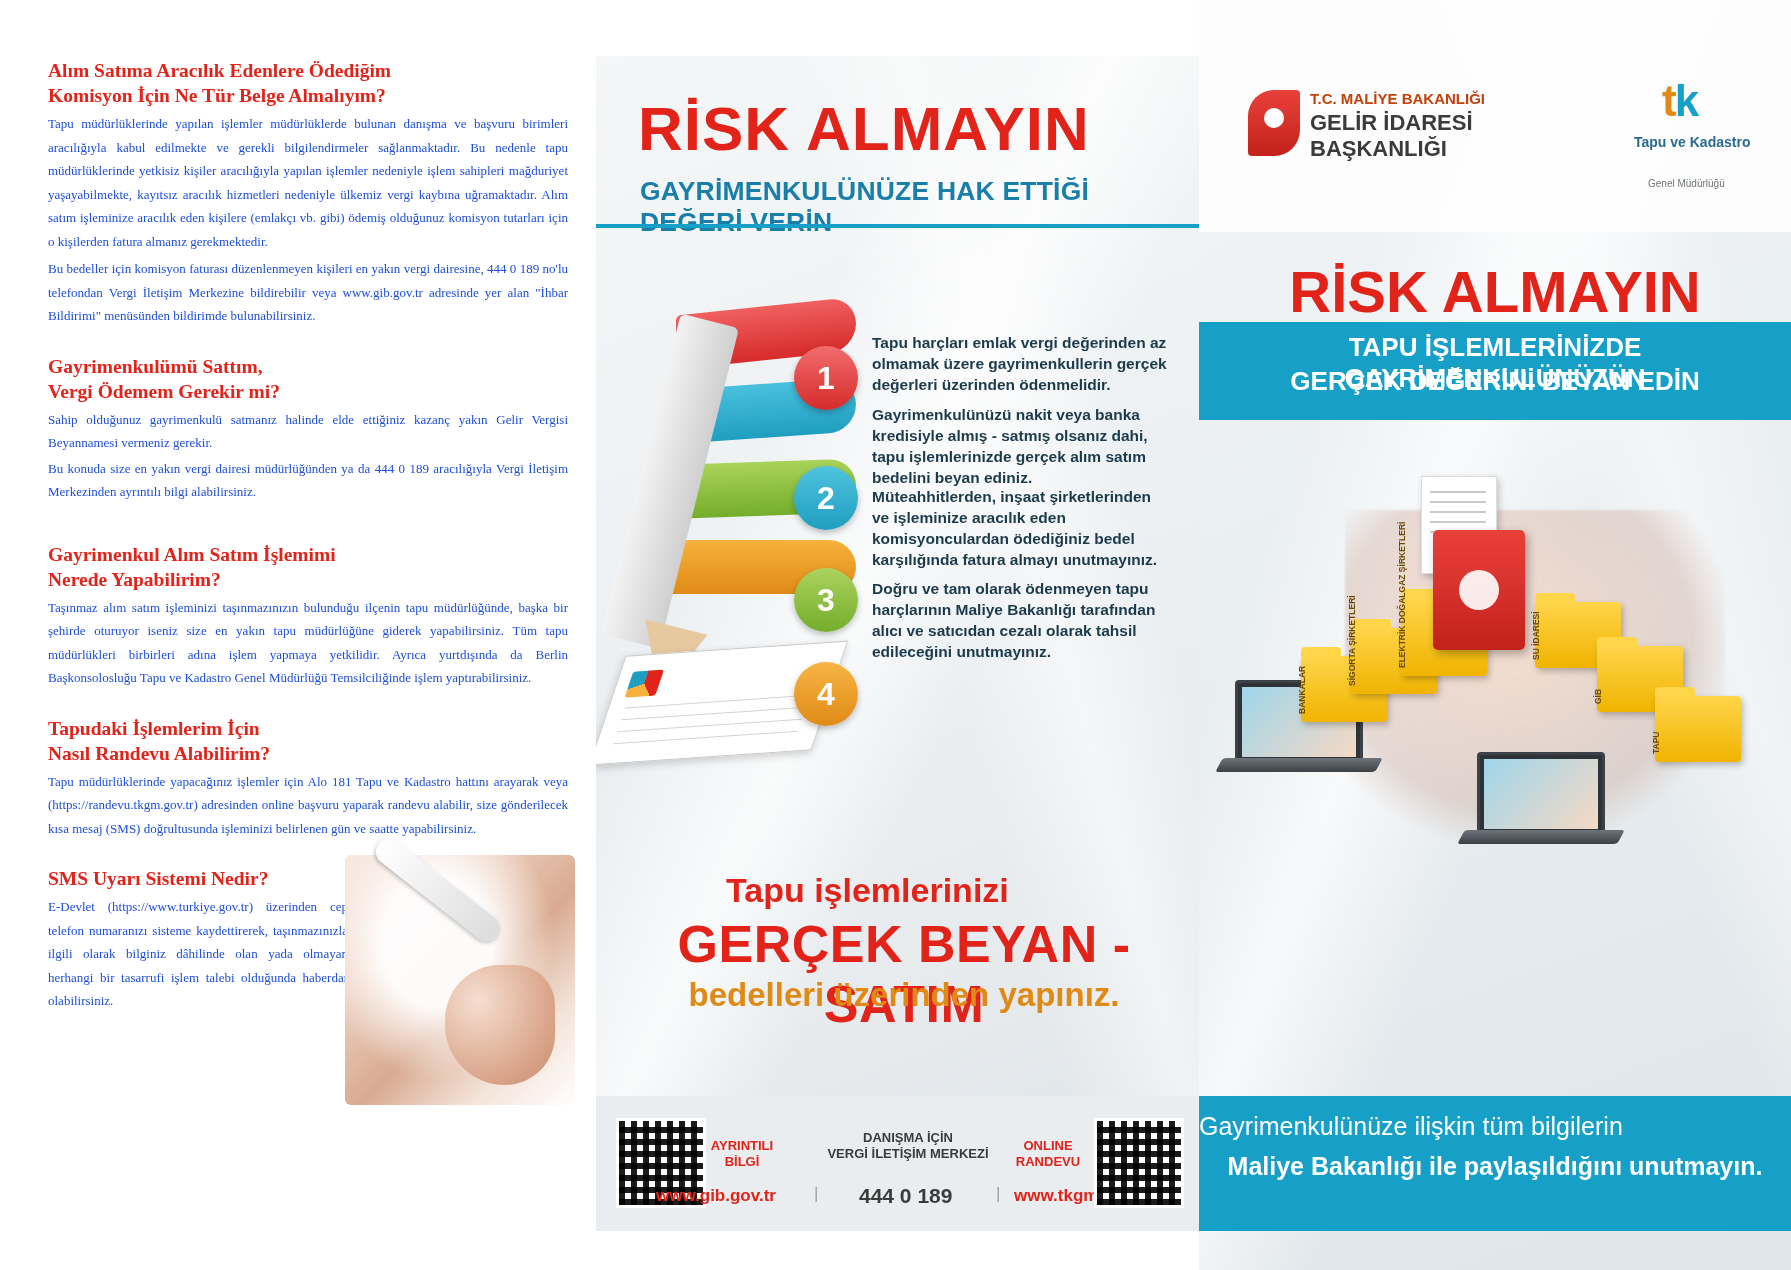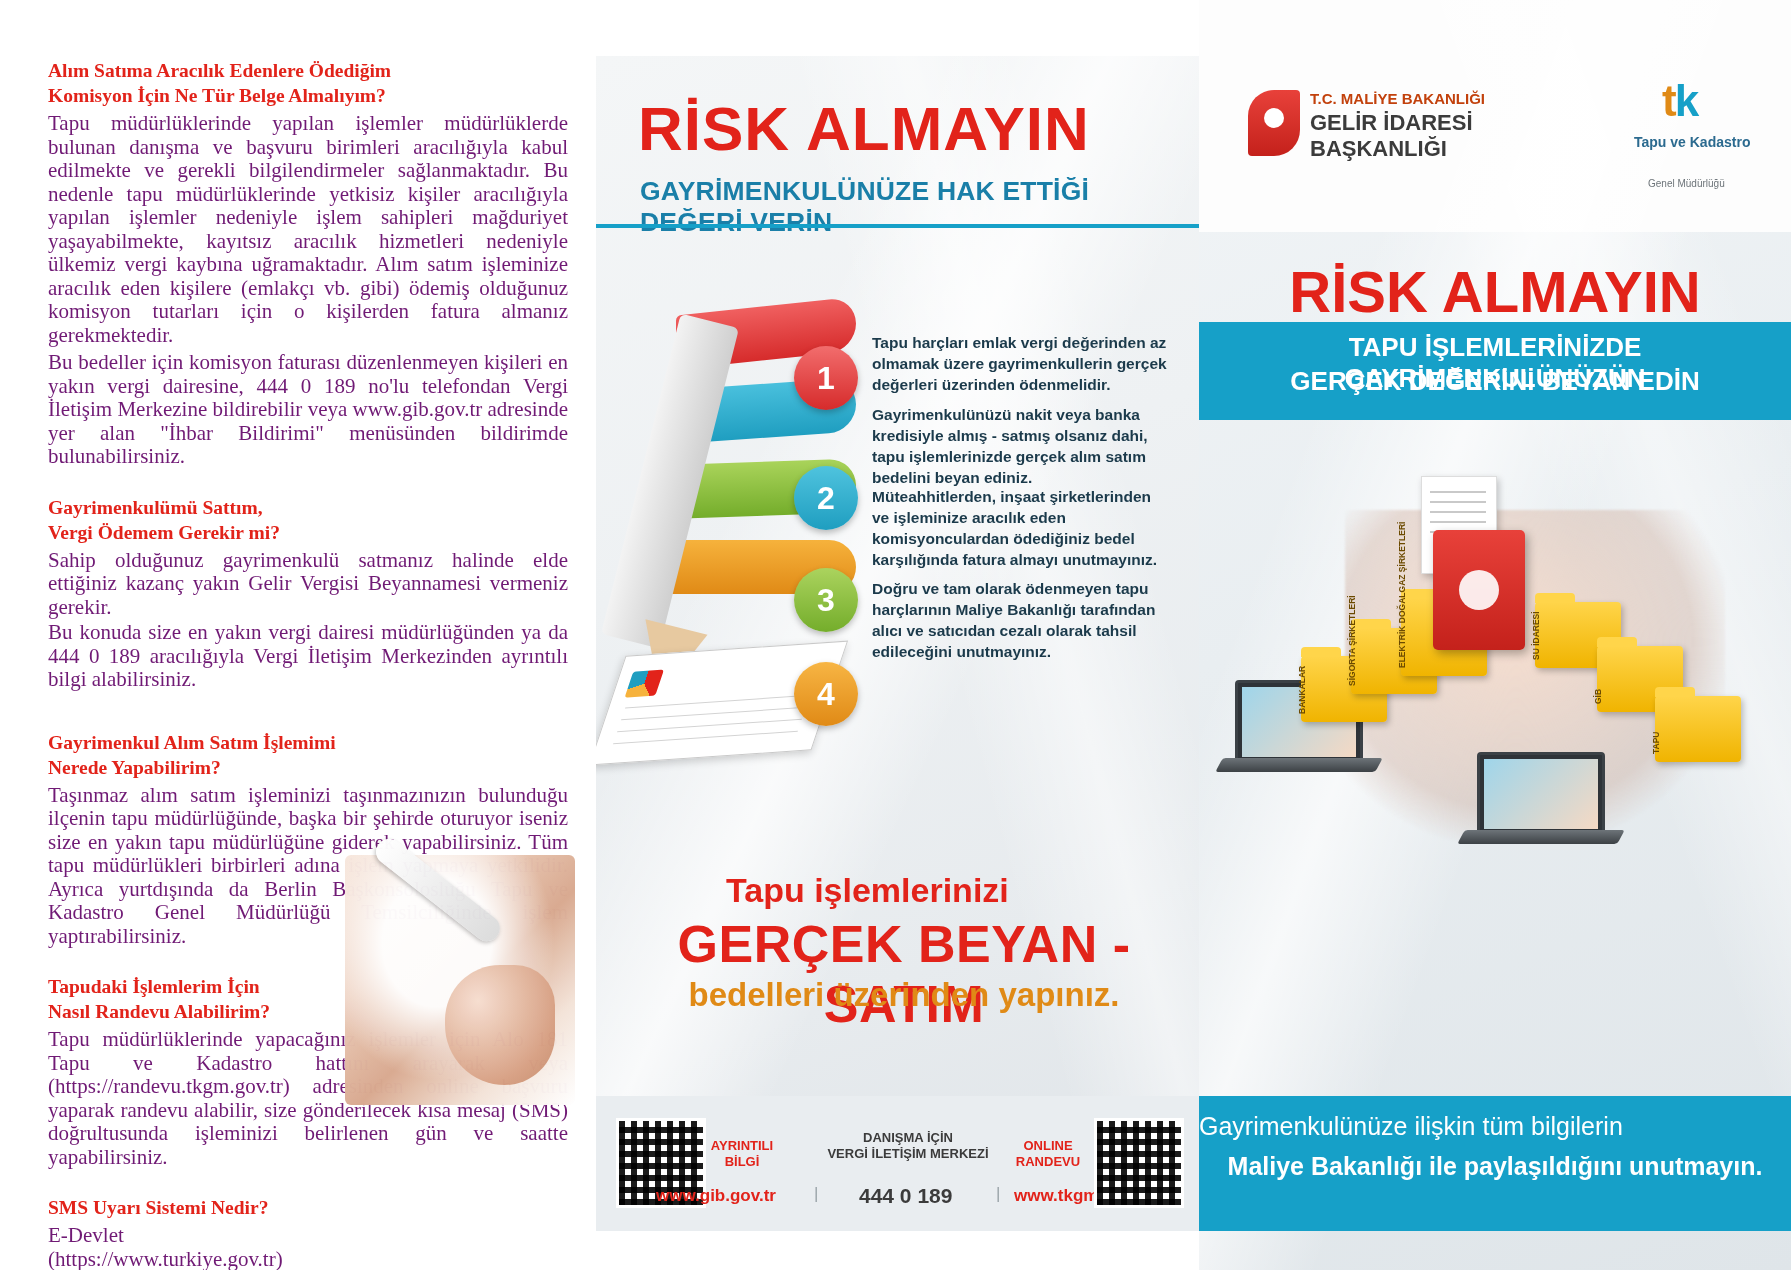--- a/index.html
+++ b/index.html
@@ -2,21 +2,21 @@
 <html lang="tr"><head>
 <meta charset="utf-8">
 <style>
   html,body{margin:0;padding:0;background:#ffffff;}
   body{width:1791px;height:1270px;position:relative;font-family:"Liberation Sans",sans-serif;overflow:hidden;}
 
   
   .left-col{position:absolute;left:48px;top:58px;width:520px;height:1140px;font-family:Liberation Serif, serif;}
   .q-block{margin-bottom:22px;}
   .q-title{color:#e2231a;font-weight:bold;font-size:19.5px;line-height:25px;margin-bottom:4px;}
-  .q-body{color:#701a75;font-size:21px;line-height:23.5px;text-align:justify;}
+  .q-body{color:#1d4ed8;font-size:13px;line-height:23.5px;text-align:justify;}
 
   
   .hand-photo{position:absolute;left:345px;top:855px;width:230px;height:250px;
     background:
       radial-gradient(ellipse at 40% 35%, rgba(255,255,255,.95) 0 28%, rgba(255,255,255,0) 60%),
       linear-gradient(135deg,#f7e7dd 0%,#eccdbb 30%,#d9a98f 55%,#f3e3d8 78%,#ffffff 100%);
     border-radius:6px;opacity:.98;}
   .hand-photo:before{content:"";position:absolute;left:18px;top:22px;width:150px;height:26px;
     background:linear-gradient(90deg,#ffffff,#dcdcdc);transform:rotate(38deg);border-radius:13px;
     box-shadow:0 2px 4px rgba(0,0,0,.25);}

